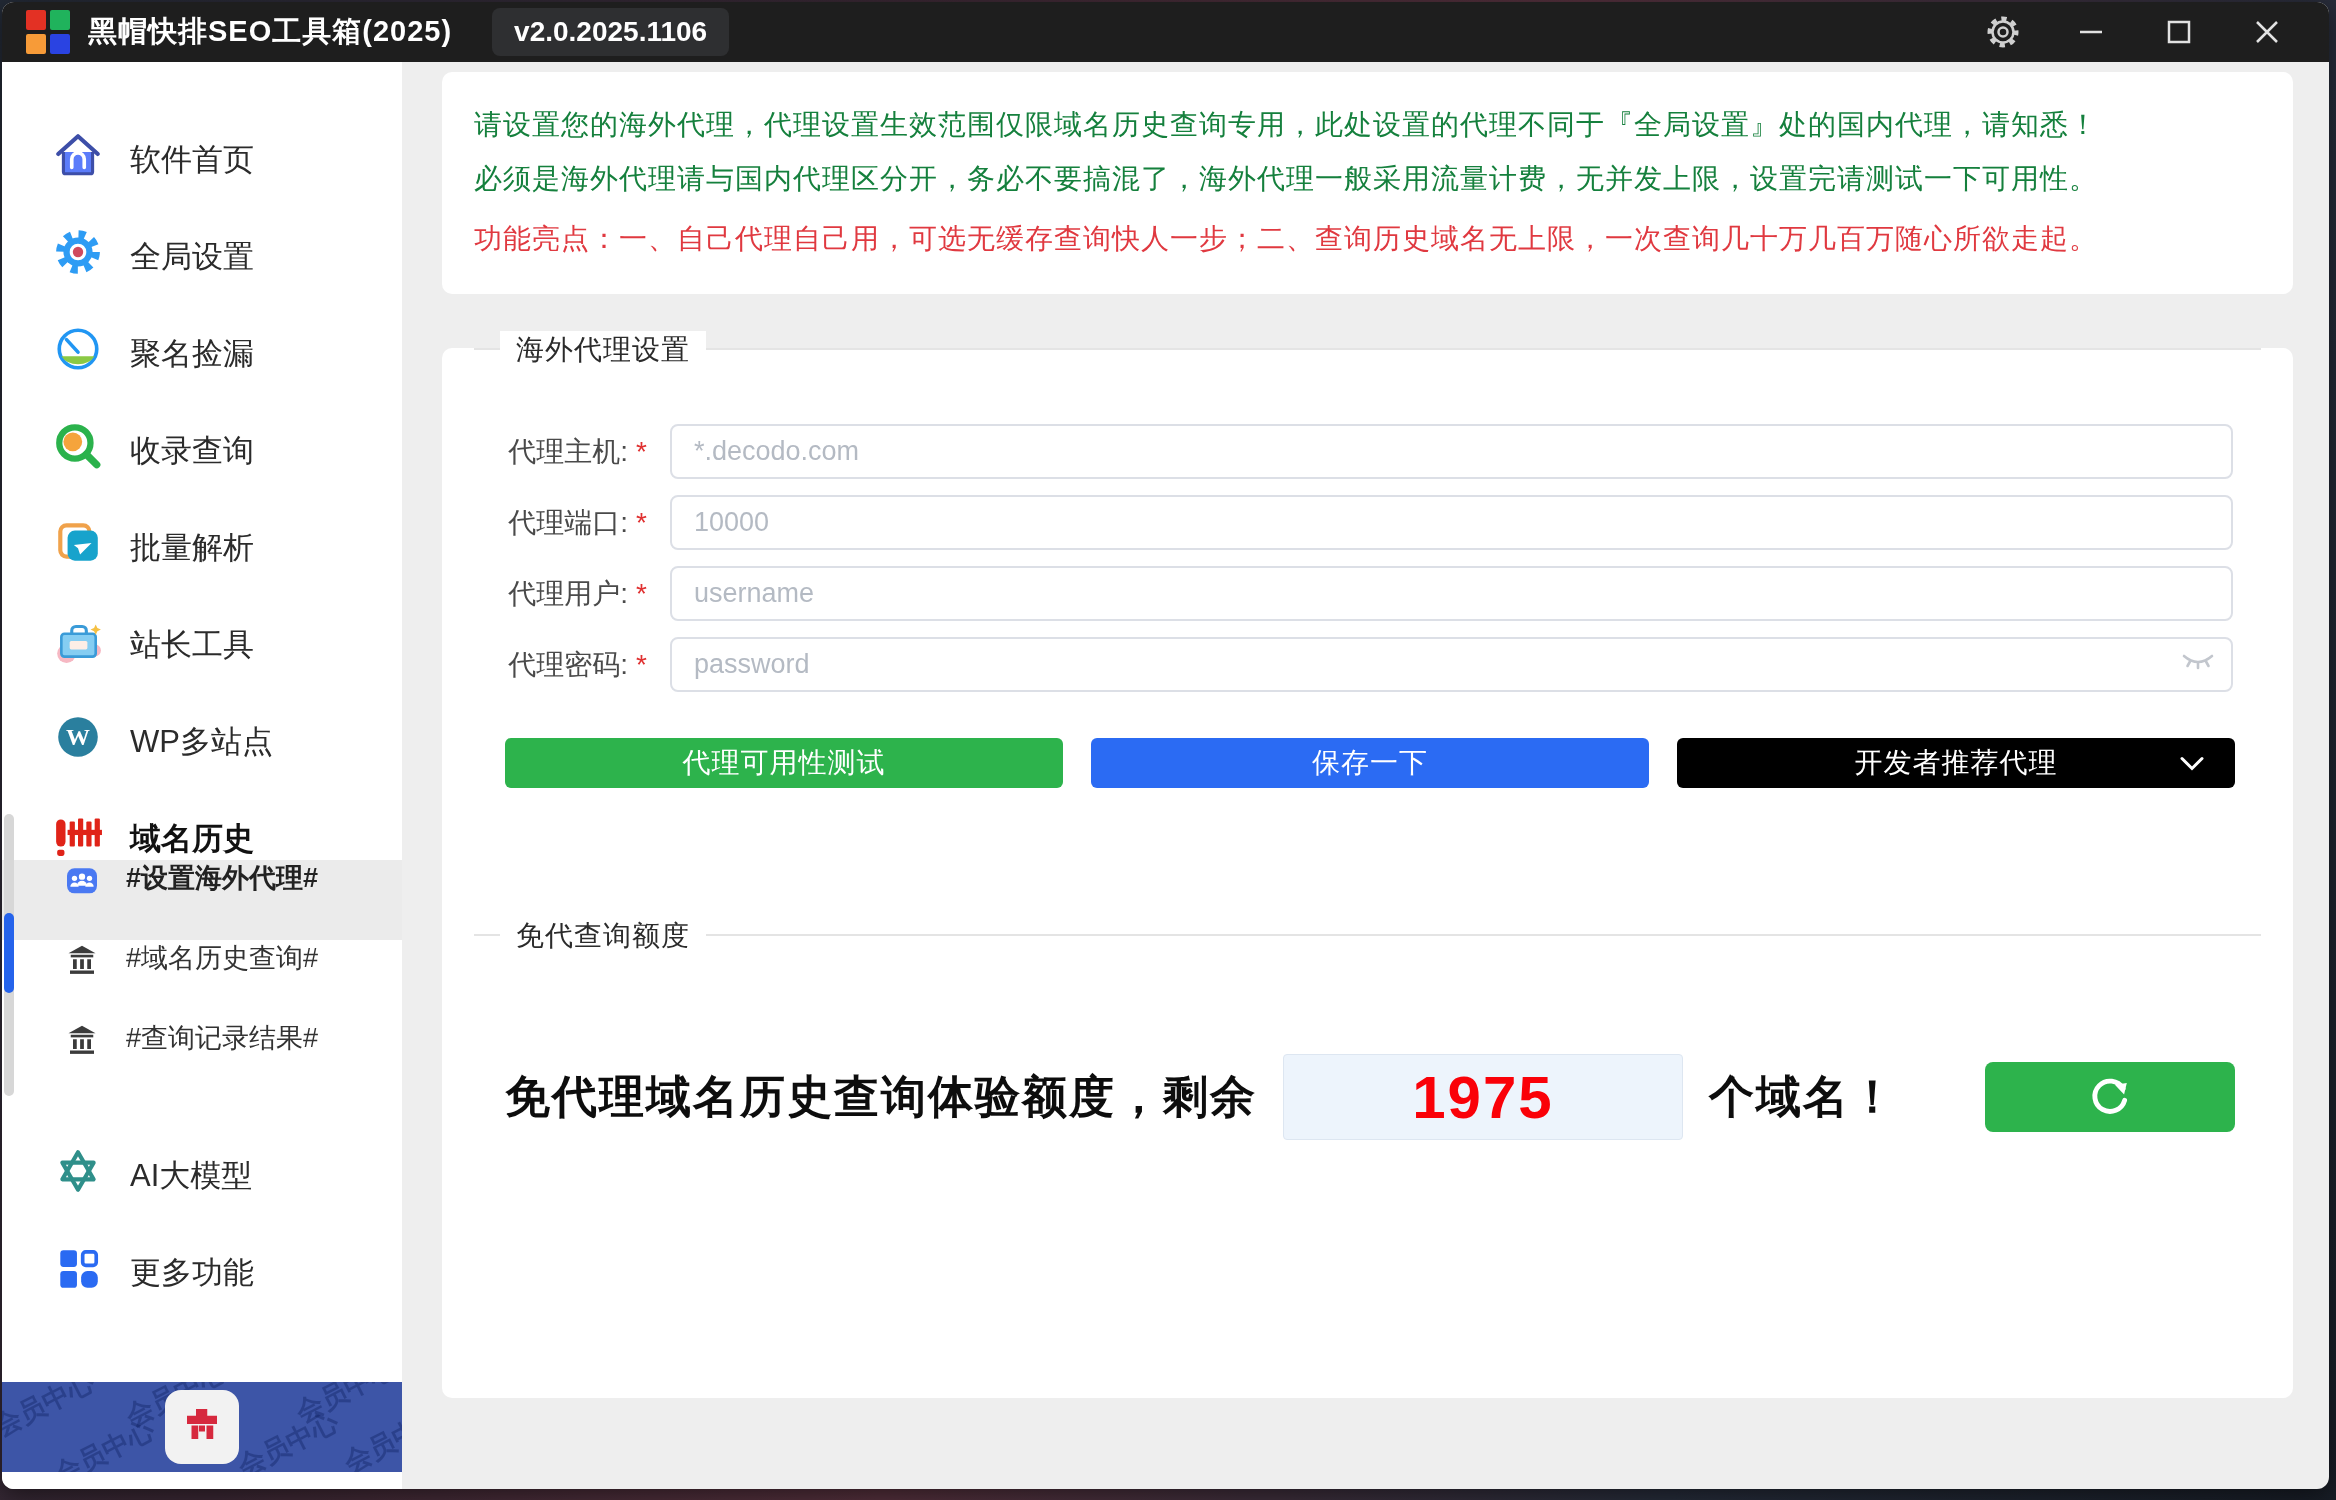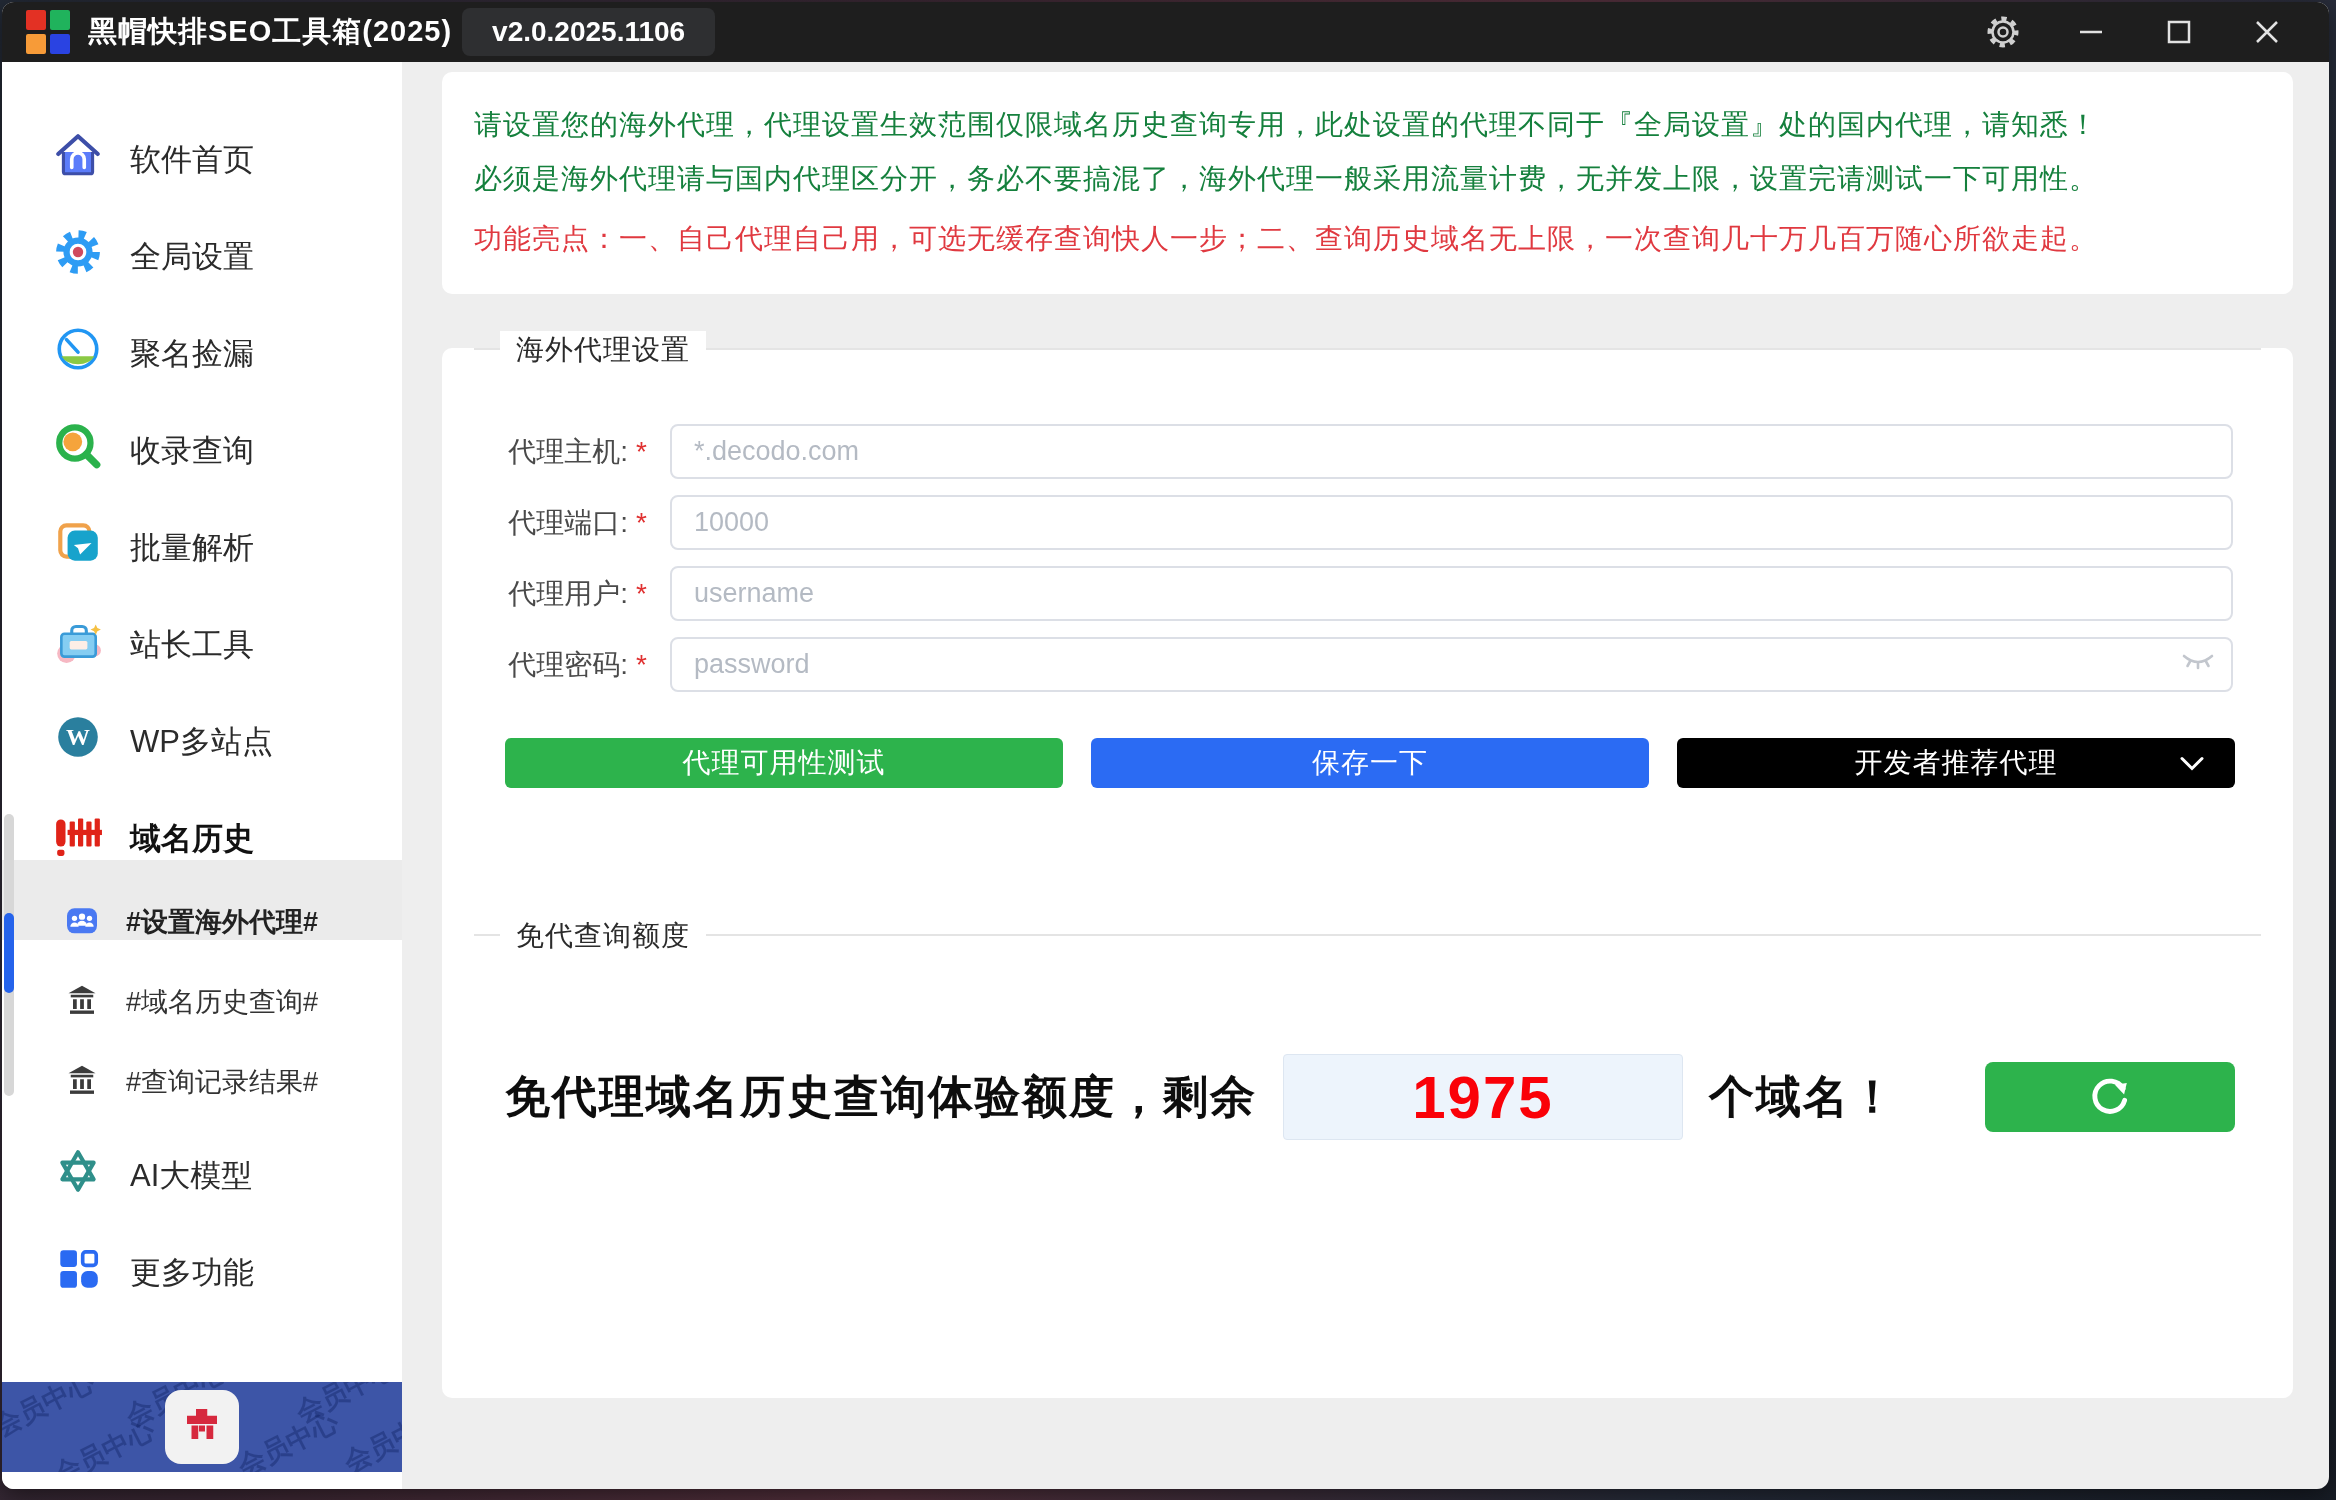--- a/index.html
+++ b/index.html
@@ -11,38 +11,38 @@
     border-radius:12px; overflow:hidden; background:#eeeeee;
     box-shadow:0 6px 24px rgba(0,0,0,.5); }
 
   
   .titlebar { height:60px; background:#1e1e1e; display:flex; align-items:center; padding:0 18px 0 24px; }
   .logo { width:44px; height:44px; display:grid; grid-template-columns:1fr 1fr; grid-template-rows:1fr 1fr; gap:4px; }
   .logo i { border-radius:2px; }
   .logo i:nth-child(1){ background:#e33124; } .logo i:nth-child(2){ background:#20b35c; }
   .logo i:nth-child(3){ background:#f79b38; } .logo i:nth-child(4){ background:#2a43e2; }
   .app-title { color:#fff; font-size:29px; font-weight:bold; margin-left:18px; letter-spacing:1px; }
-  .ver-badge { margin-left:10px; background:#2e2f31; color:#fff; font-size:28px; font-weight:bold;
-    padding:8px 30px; border-radius:8px; }
+  .ver-badge { margin-left:40px; background:#2e2f31; color:#fff; font-size:28px; font-weight:bold;
+    padding:8px 22px; border-radius:8px; }
   .tb-spacer { flex:1; }
   .tb-btn { width:88px; height:60px; display:flex; align-items:center; justify-content:center; cursor:pointer; }
   .tb-btn svg { display:block; }
 
   
   .app-body { display:flex; height:calc(100% - 60px); }
   .sidebar { width:400px; background:#ffffff; position:relative; flex:none; }
   .content { flex:1; overflow:hidden; padding:0 36px 0 40px; position:relative; }
 
   
   .nav { padding-top:22px; }
   .nav-item { height:97px; display:flex; align-items:flex-end; padding-left:50px; cursor:pointer; }
   .nav-item .ic { width:52px; height:52px; flex:none; display:flex; align-items:center; justify-content:center; }
   .nav-item .lb { margin-left:26px; font-size:31px; color:#2b2b2b; white-space:nowrap; }
   .nav-item.group .lb { font-weight:bold; color:#111; }
-  .sub-item { height:80px; display:flex; align-items:flex-end; padding-left:60px; cursor:pointer; }
+  .sub-item { height:80px; display:flex; align-items:flex-start; padding-left:60px; cursor:pointer; }
   .sub-item .ic { width:40px; height:40px; flex:none; display:flex; align-items:center; justify-content:center; }
   .sub-item .lb { margin-left:24px; font-size:27px; color:#222; font-weight:bold; white-space:nowrap; }
   .sub-item.dim .lb { font-weight:normal; color:#333; }
   .sub-item.selected { background:#ebebeb; }
   .rail { position:absolute; left:2px; top:752px; width:10px; height:282px; background:#d7d7d7; border-radius:5px; }
   .rail-thumb { position:absolute; left:2px; top:851px; width:10px; height:80px; background:#2563eb; border-radius:5px; z-index:2; }
 
   .member { position:absolute; left:0; right:0; bottom:17px; height:90px; background:#3d55a7; overflow:hidden; cursor:pointer; }
   .member .wm { position:absolute; color:rgba(10,25,90,.35); font-size:27px; font-weight:bold;
     transform:rotate(-27deg); white-space:nowrap; }

